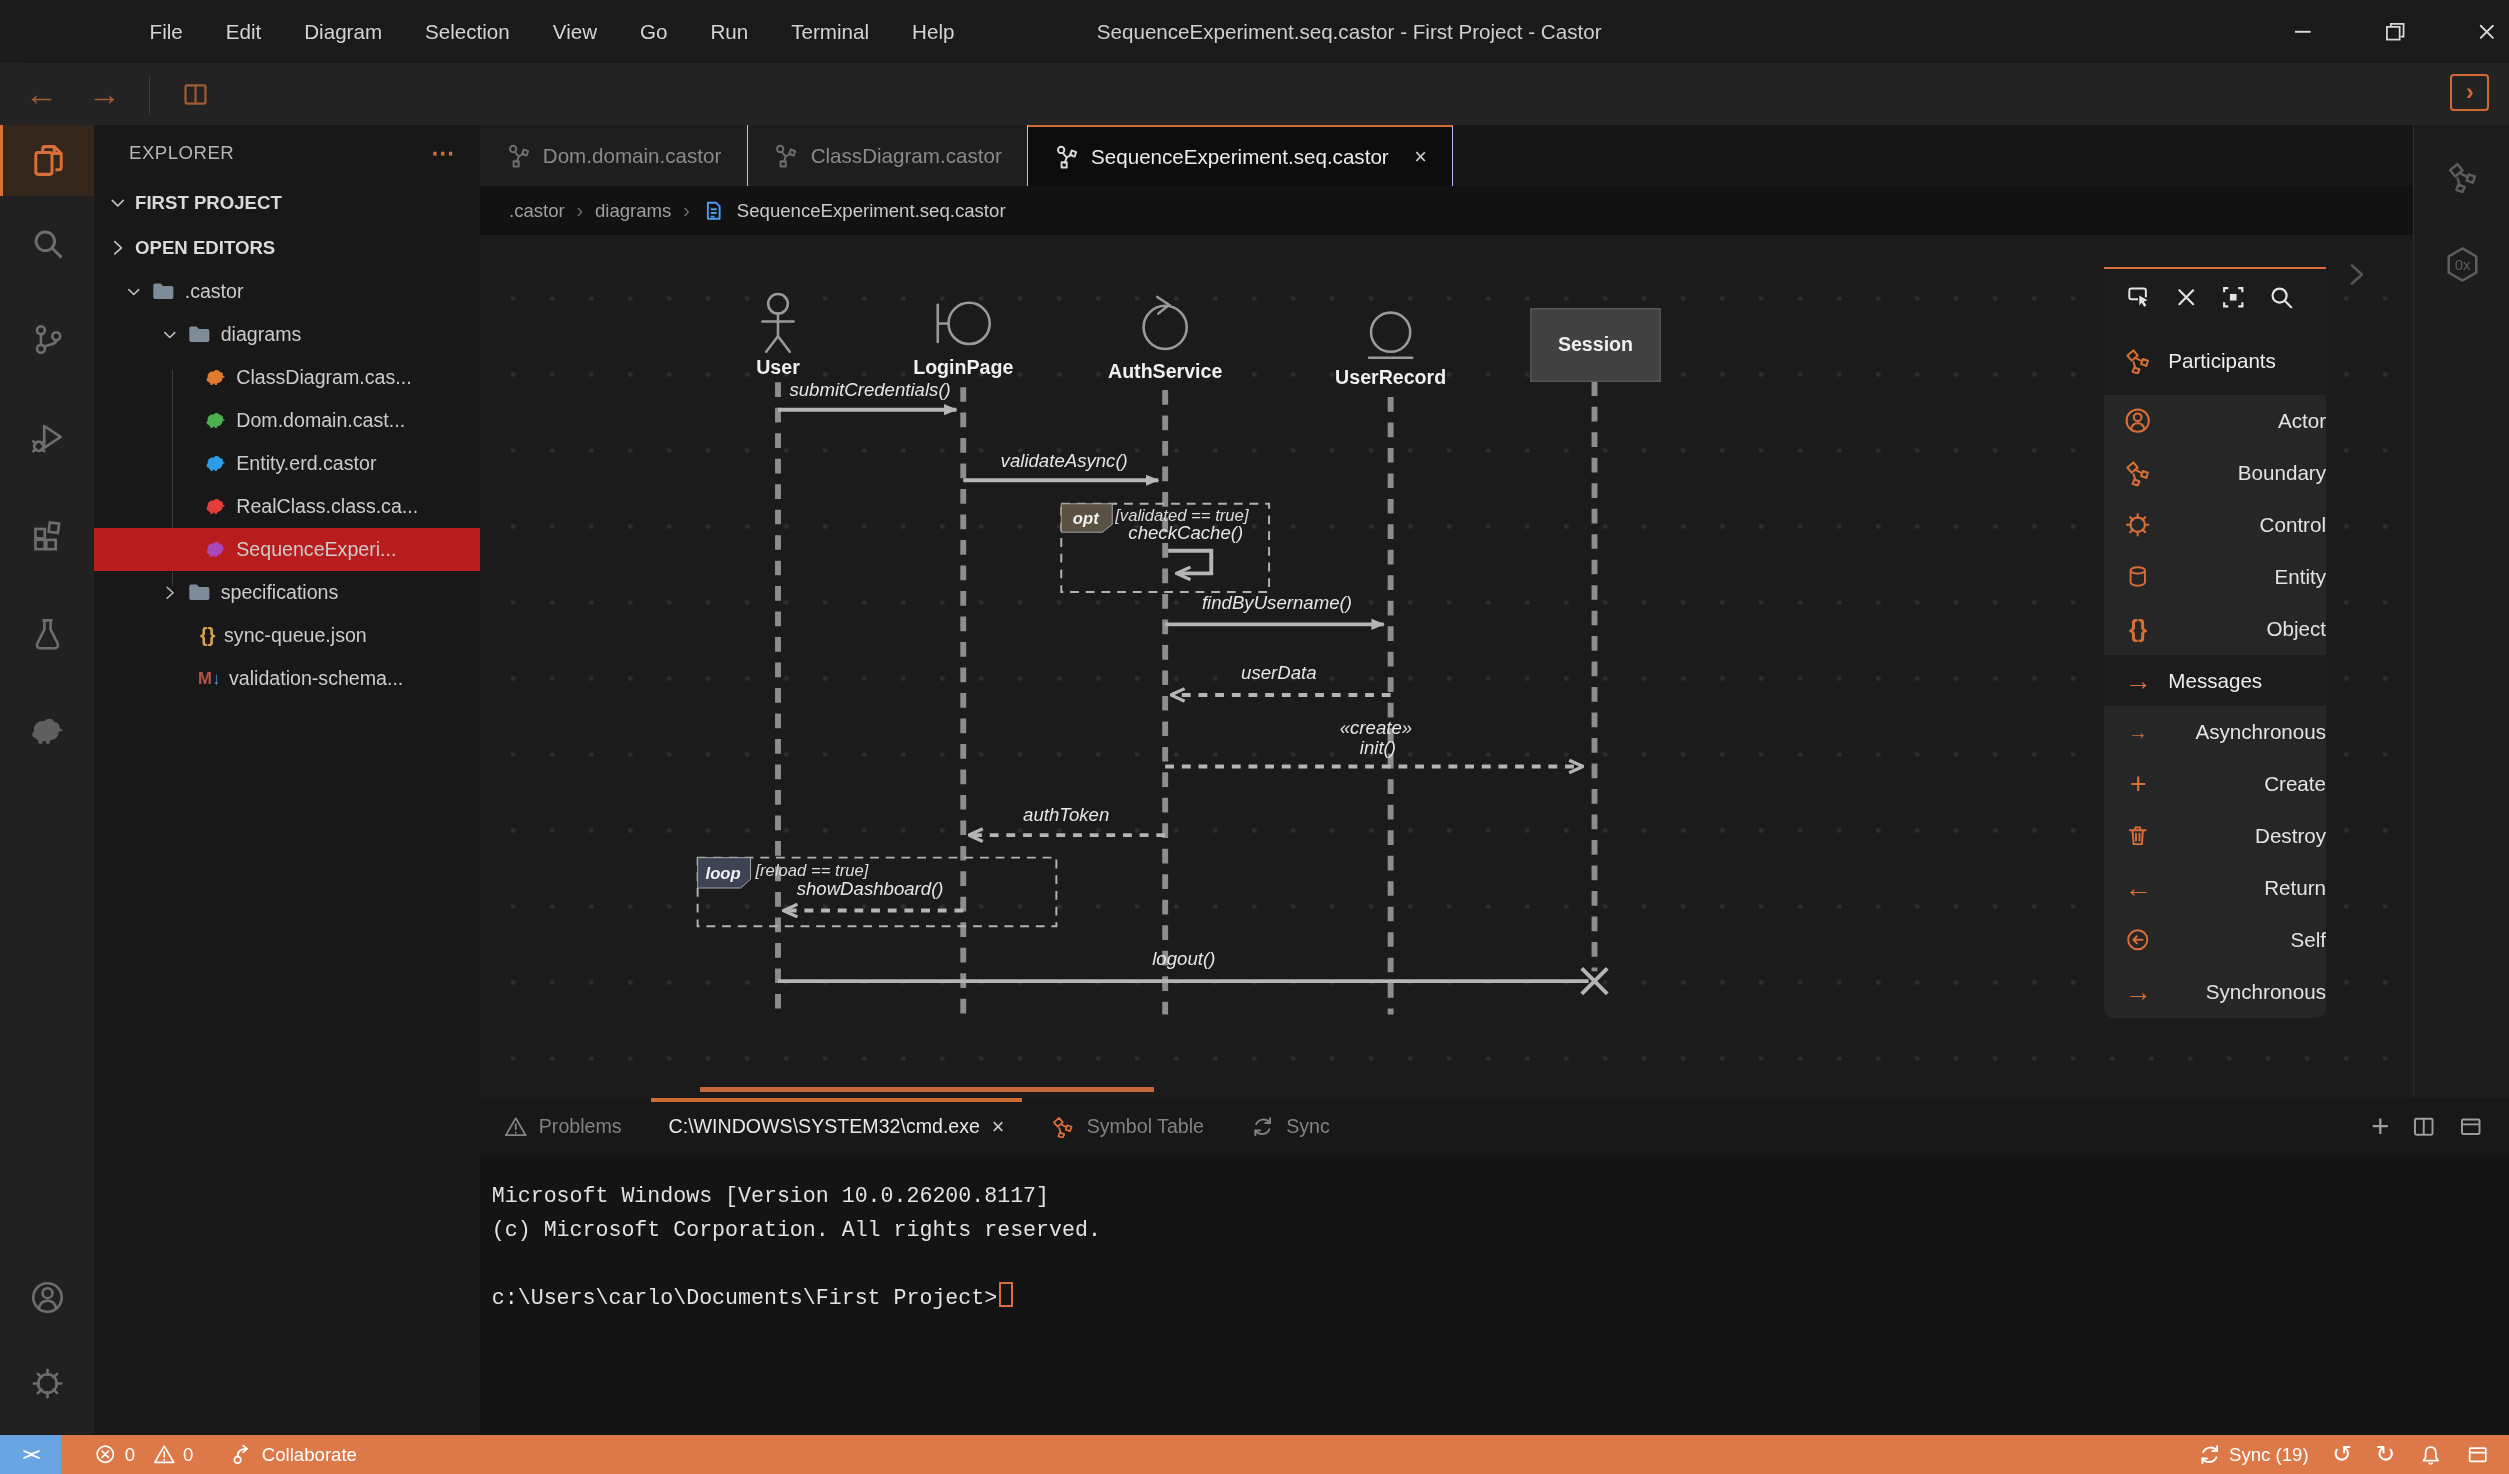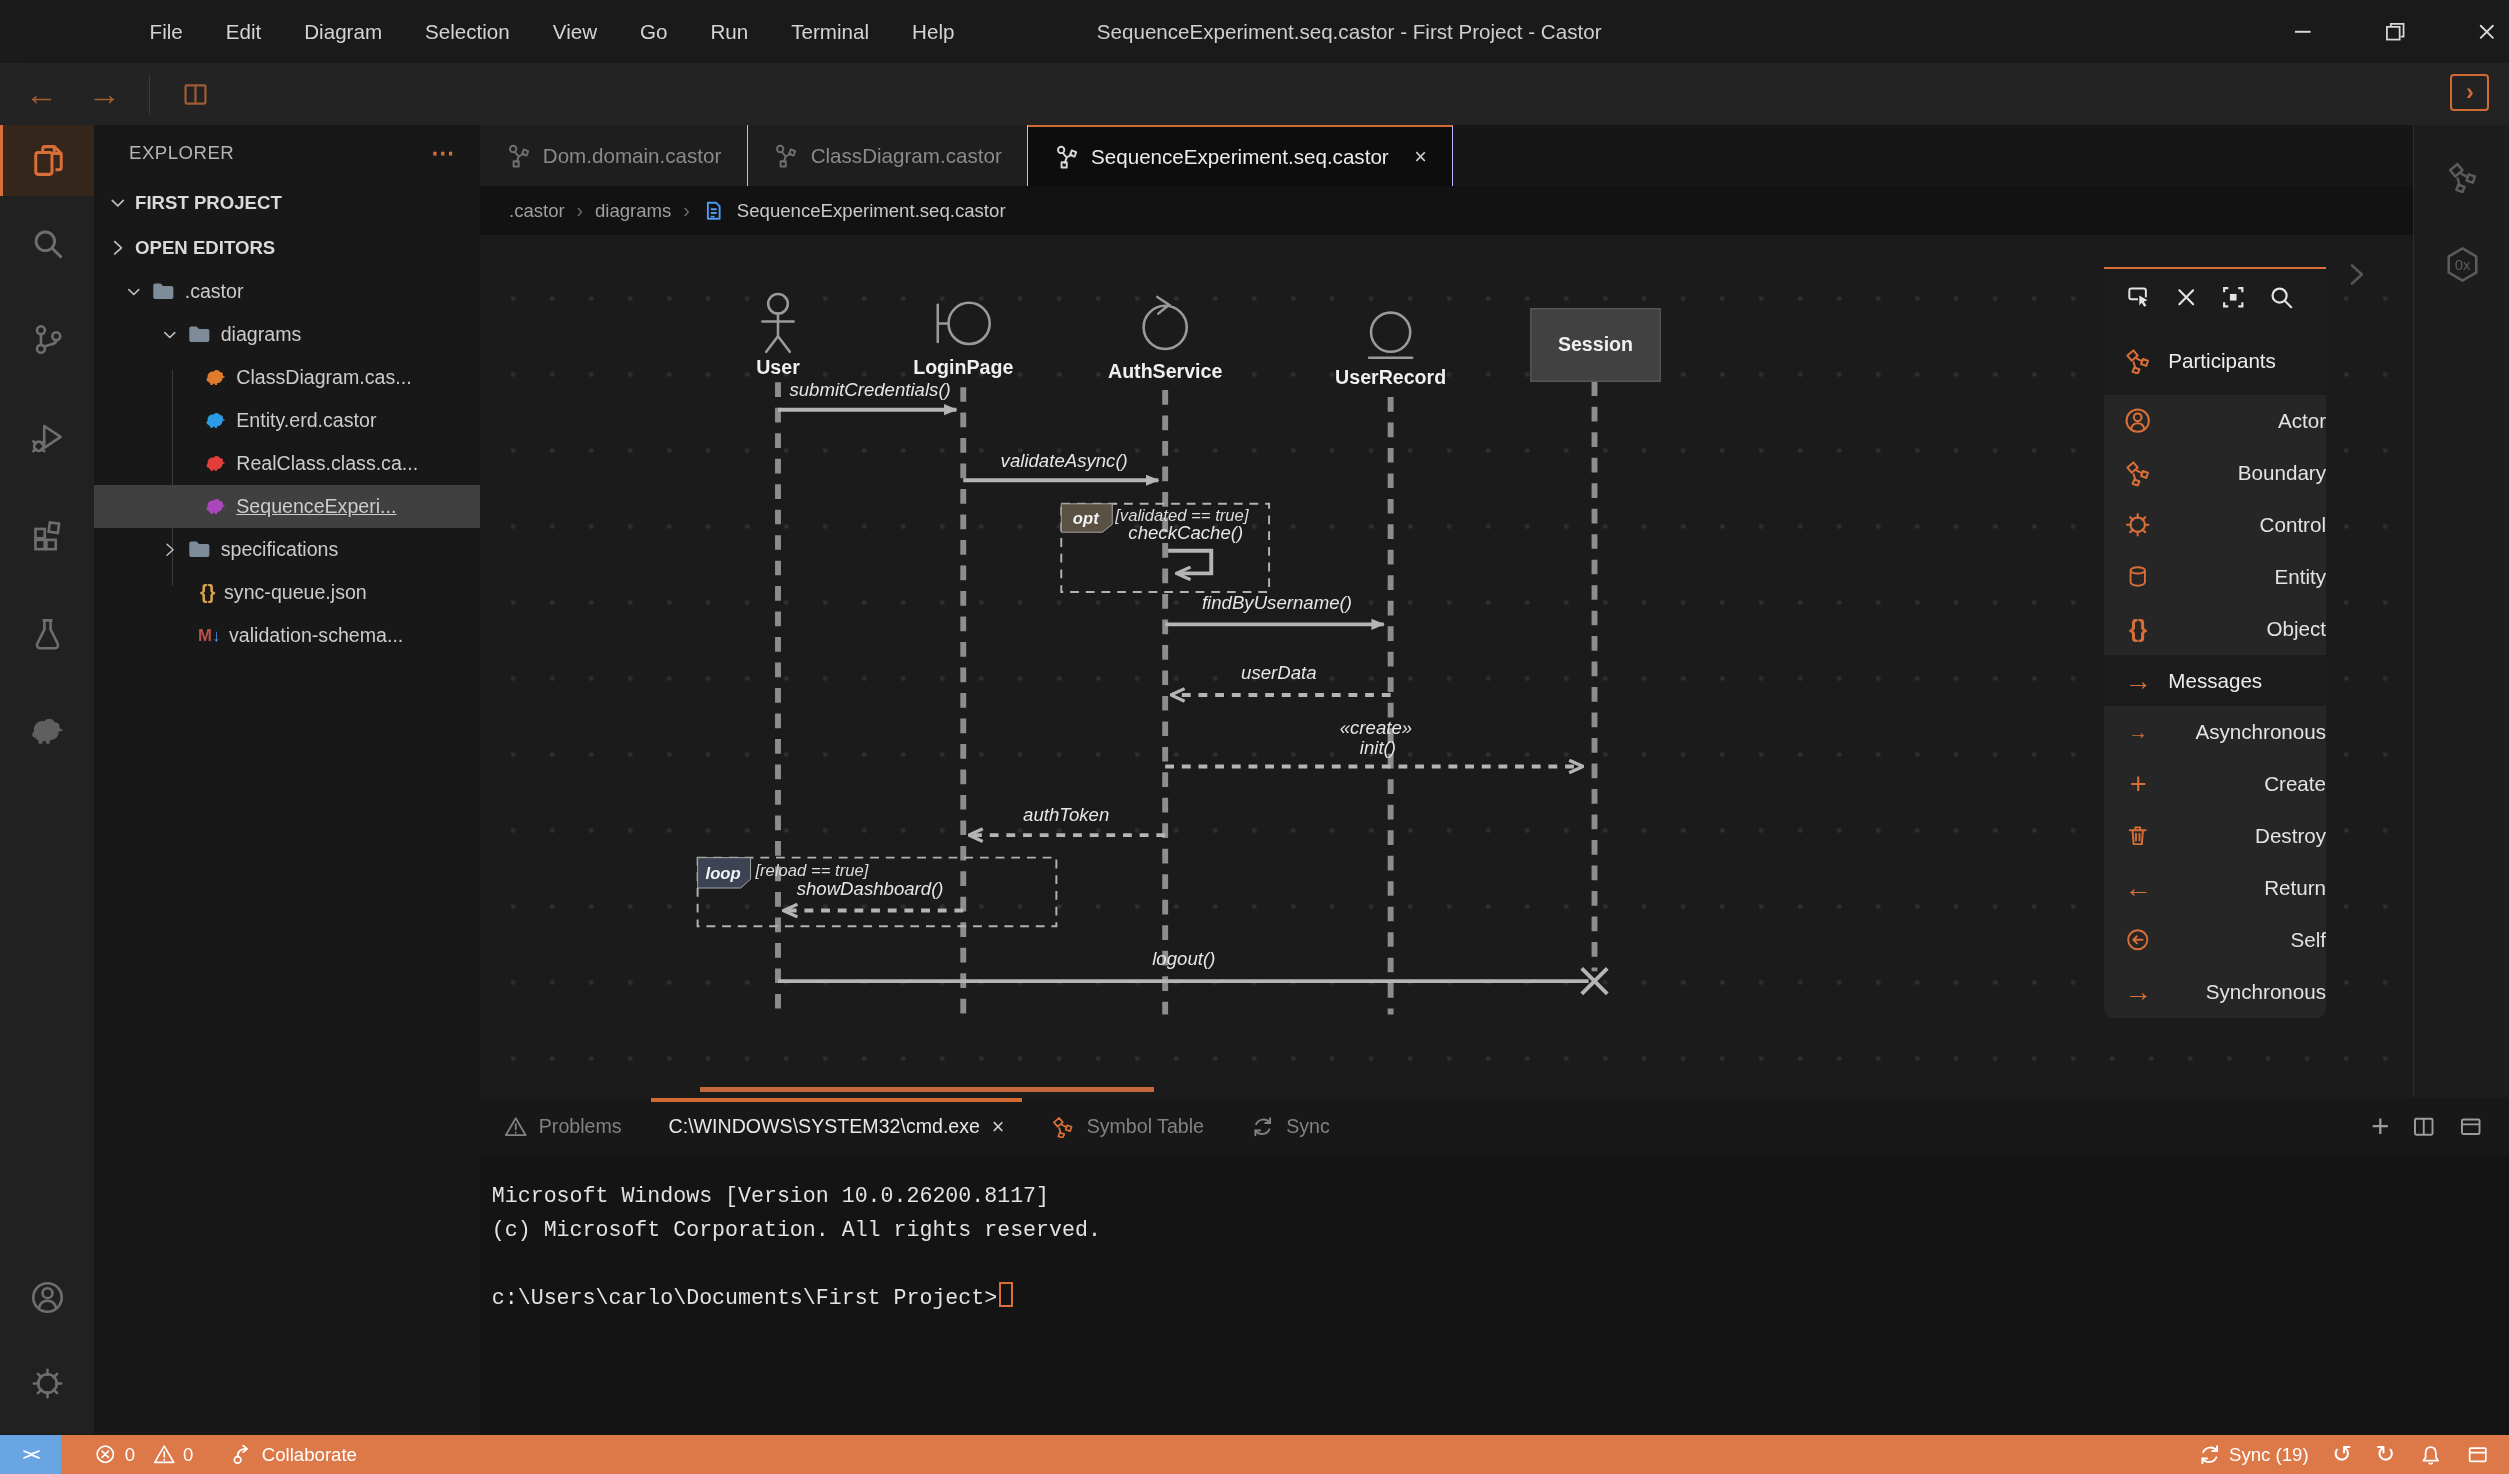--- a/index.html
+++ b/index.html
@@ -28,21 +28,21 @@
   .act-item { width:94px; height:98px; display:flex; align-items:center; justify-content:center; color:#6e6e6e; }
   .act-item.active { background:#35261b; border-left:3.9px solid #d96f38; color:#d96f38; height:71px; }
   .act-bottom { position:absolute; bottom:7.8px; left:0; width:94px; }
 
   
   .sidebar { left:94px; top:125px; width:386px; height:1309px; background:#181818; overflow:hidden; }
   .exp-header { height:55px; display:flex; align-items:center; padding:0 23.5px 0 35px; font-size:18.6px; letter-spacing:0.5px; color:#b5b5b5; justify-content:space-between; }
   .exp-dots { color:#d96f38; font-size:23.5px; letter-spacing:2px; font-weight:bold; }
   .sec-row { height:45px; display:flex; align-items:center; gap:7.8px; padding-left:13.7px; font-weight:bold; font-size:18.6px; color:#dadada; }
   .tree-row { height:43px; display:flex; align-items:center; gap:8.8px; font-size:19.6px; color:#cccccc; white-space:nowrap; position:relative; }
-  .tree-row.selected { background:#404040;text-decoration:underline; }
+  .tree-row.selected { background:#b91c1c; }
   .chev { color:#bdbdbd; flex:0 0 auto; display:flex; }
   .indent-guide { position:absolute; left:78px; top:245px; width:1px; height:216px; background:#3a3a3a; }
 
   
   .tabbar { left:480px; top:125px; width:2029px; height:61px; background:#161616; display:flex; }
   .tab { display:flex; align-items:center; gap:11.8px; padding:0 25.5px; font-size:20.6px; color:#8a8a8a; background:#1e1e1e; border-right:1px solid #c4b5fd; position:relative; }
   .tab.active { background:#0d0d0d; color:#ececec; border-top:2.9px solid #d26b33; }
   .tab .close { margin-left:13.7px; font-size:21.6px; color:#cfcfcf; }
   .breadcrumbs { left:480px; top:186px; width:2029px; height:49px; background:#121212; display:flex; align-items:center; gap:11.8px; padding-left:29px; font-size:18.6px; color:#9f9f9f; }
   .bc-sep { color:#6f6f6f; font-size:19.6px; }
@@ -421,20 +421,26 @@
       <span>diagrams</span>
     </div>
     <div class="tree-row" style="padding-left:110px">
       <svg class="ic" width="23.5" height="23.5" viewBox="0 0 32 32">
           <use href="#sym-beaver" fill="#e07b2e"></use>
         </svg>
       <span>ClassDiagram.cas...</span>
     </div>
     <div class="tree-row" style="padding-left:110px">
       <svg class="ic" width="23.5" height="23.5" viewBox="0 0 32 32">
+          <use href="#sym-beaver" fill="#4caf50"></use>
+        </svg>
+      <span>Dom.domain.cast...</span>
+    </div>
+    <div class="tree-row" style="padding-left:110px">
+      <svg class="ic" width="23.5" height="23.5" viewBox="0 0 32 32">
           <use href="#sym-beaver" fill="#2e9be6"></use>
         </svg>
       <span>Entity.erd.castor</span>
     </div>
     <div class="tree-row" style="padding-left:110px">
       <svg class="ic" width="23.5" height="23.5" viewBox="0 0 32 32">
           <use href="#sym-beaver" fill="#e23f3a"></use>
         </svg>
       <span>RealClass.class.ca...</span>
     </div>

